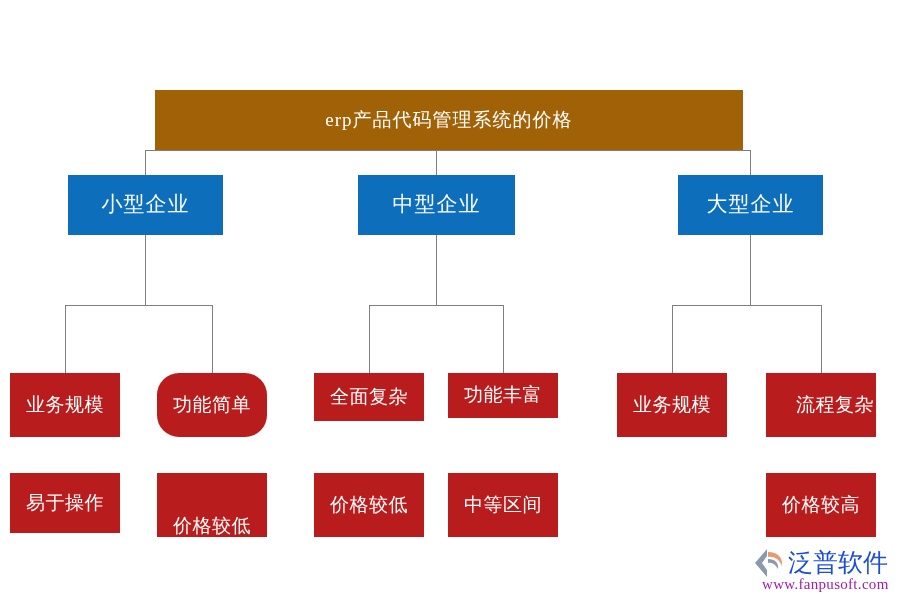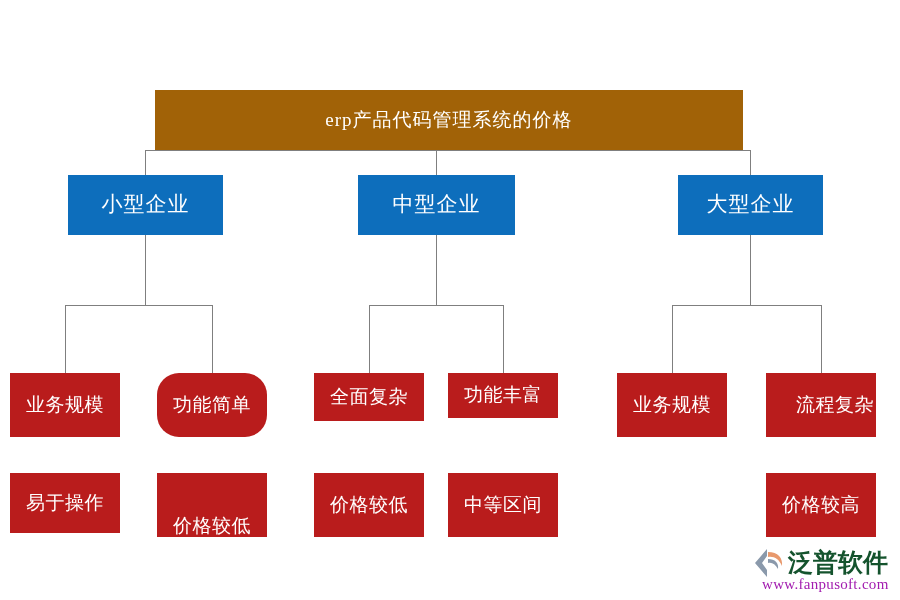--- a/index.html
+++ b/index.html
@@ -75,22 +75,22 @@
     top: 2px;
     width: 34px;
     height: 30px;
   }
   #logo-word {
     position: absolute;
     left: 36px;
     top: 0px;
     font-family: "Liberation Sans", "DejaVu Sans", sans-serif;
     font-size: 25px;
-    font-weight: bold;
-    color: #14532d;
+    font-weight: normal;
+    color: #1d4ed8;
     letter-spacing: 0px;
     white-space: nowrap;
   }
   #logo-url {
     position: absolute;
     left: 10px;
     top: 30px;
     font-family: "Liberation Serif", "DejaVu Serif", serif;
     font-size: 15px;
     color: #a21caf;

